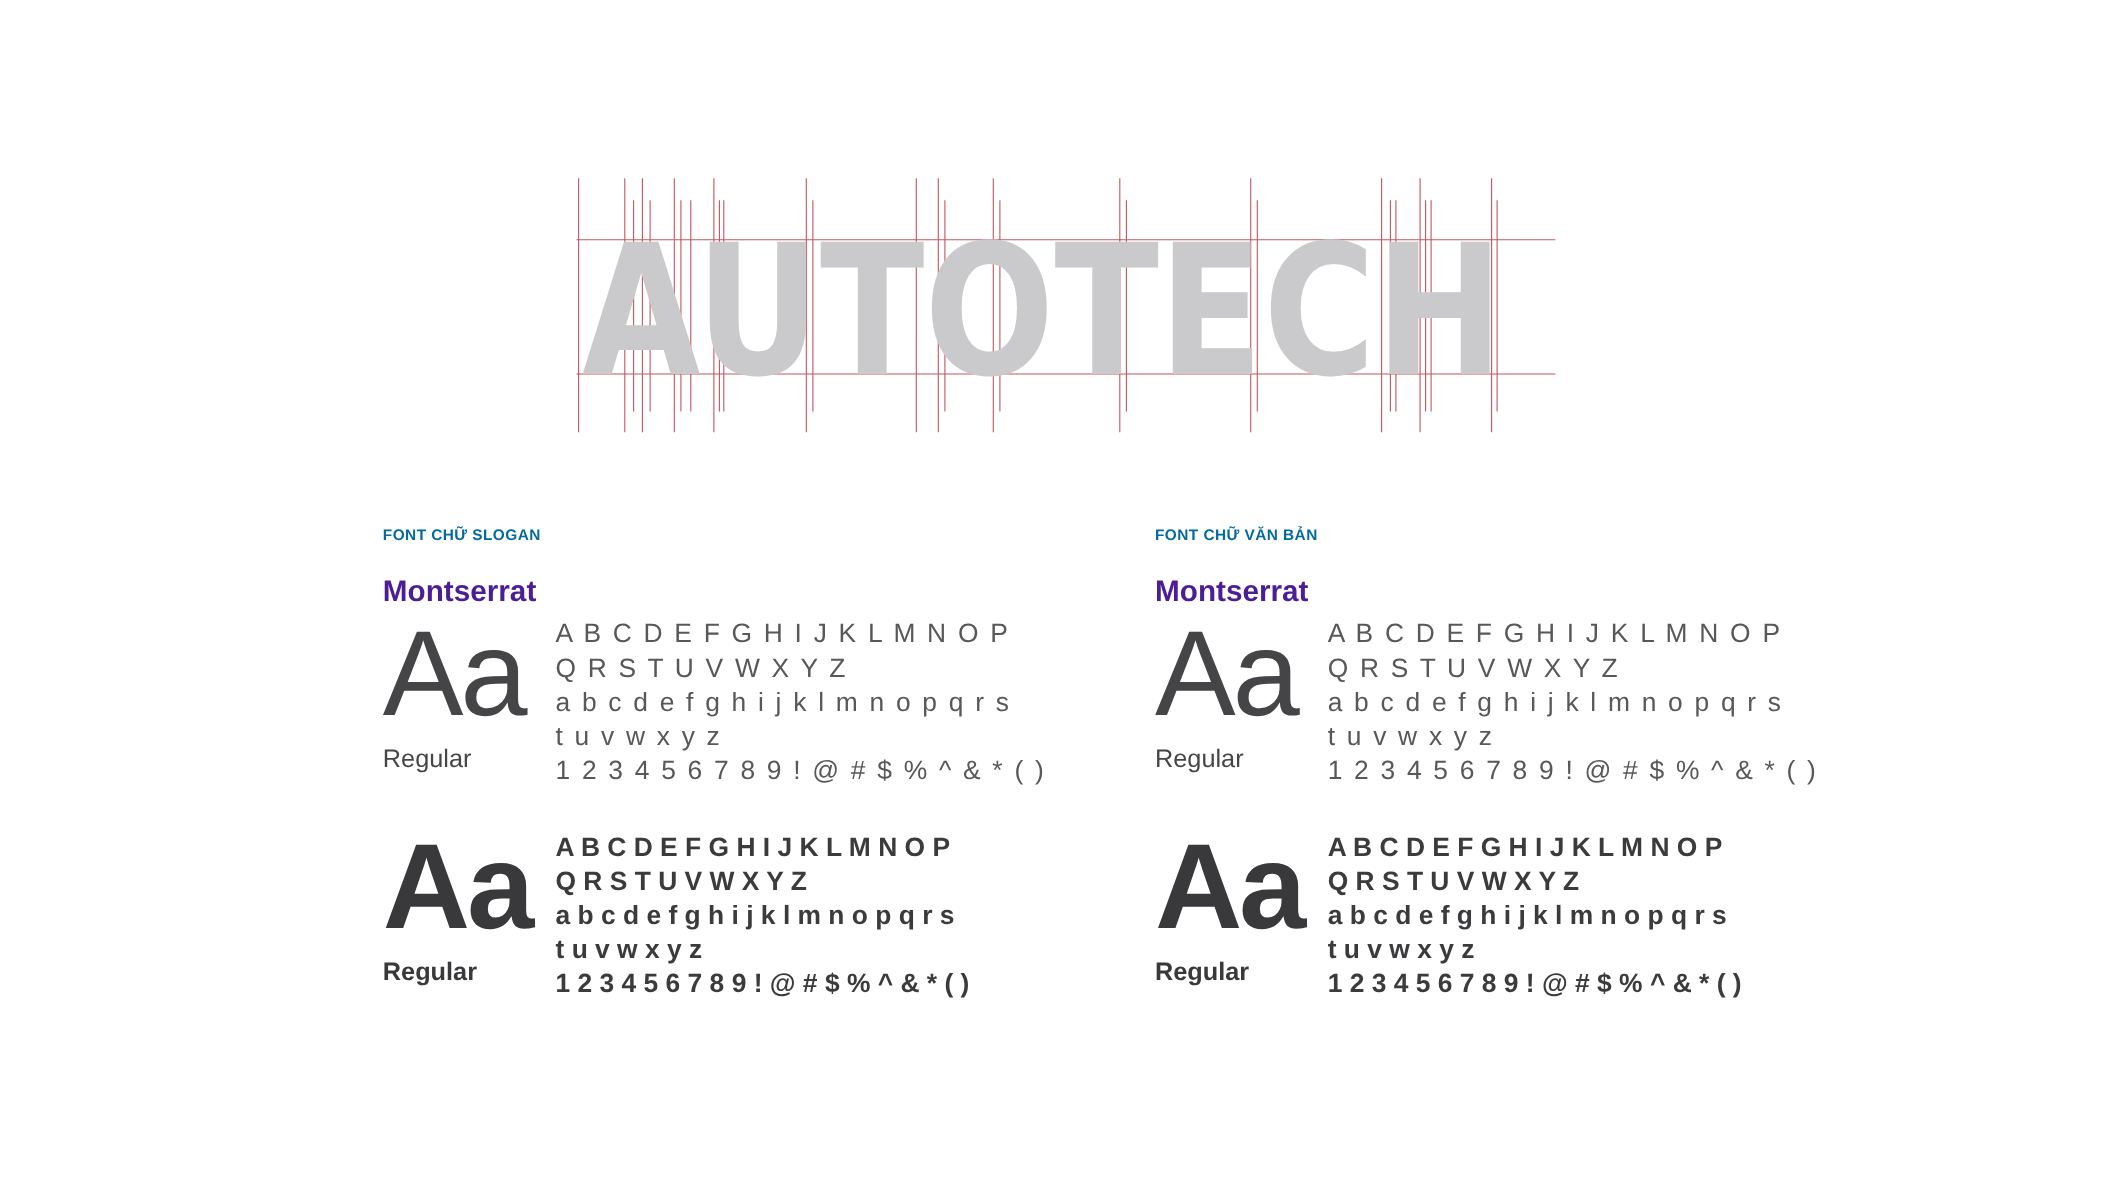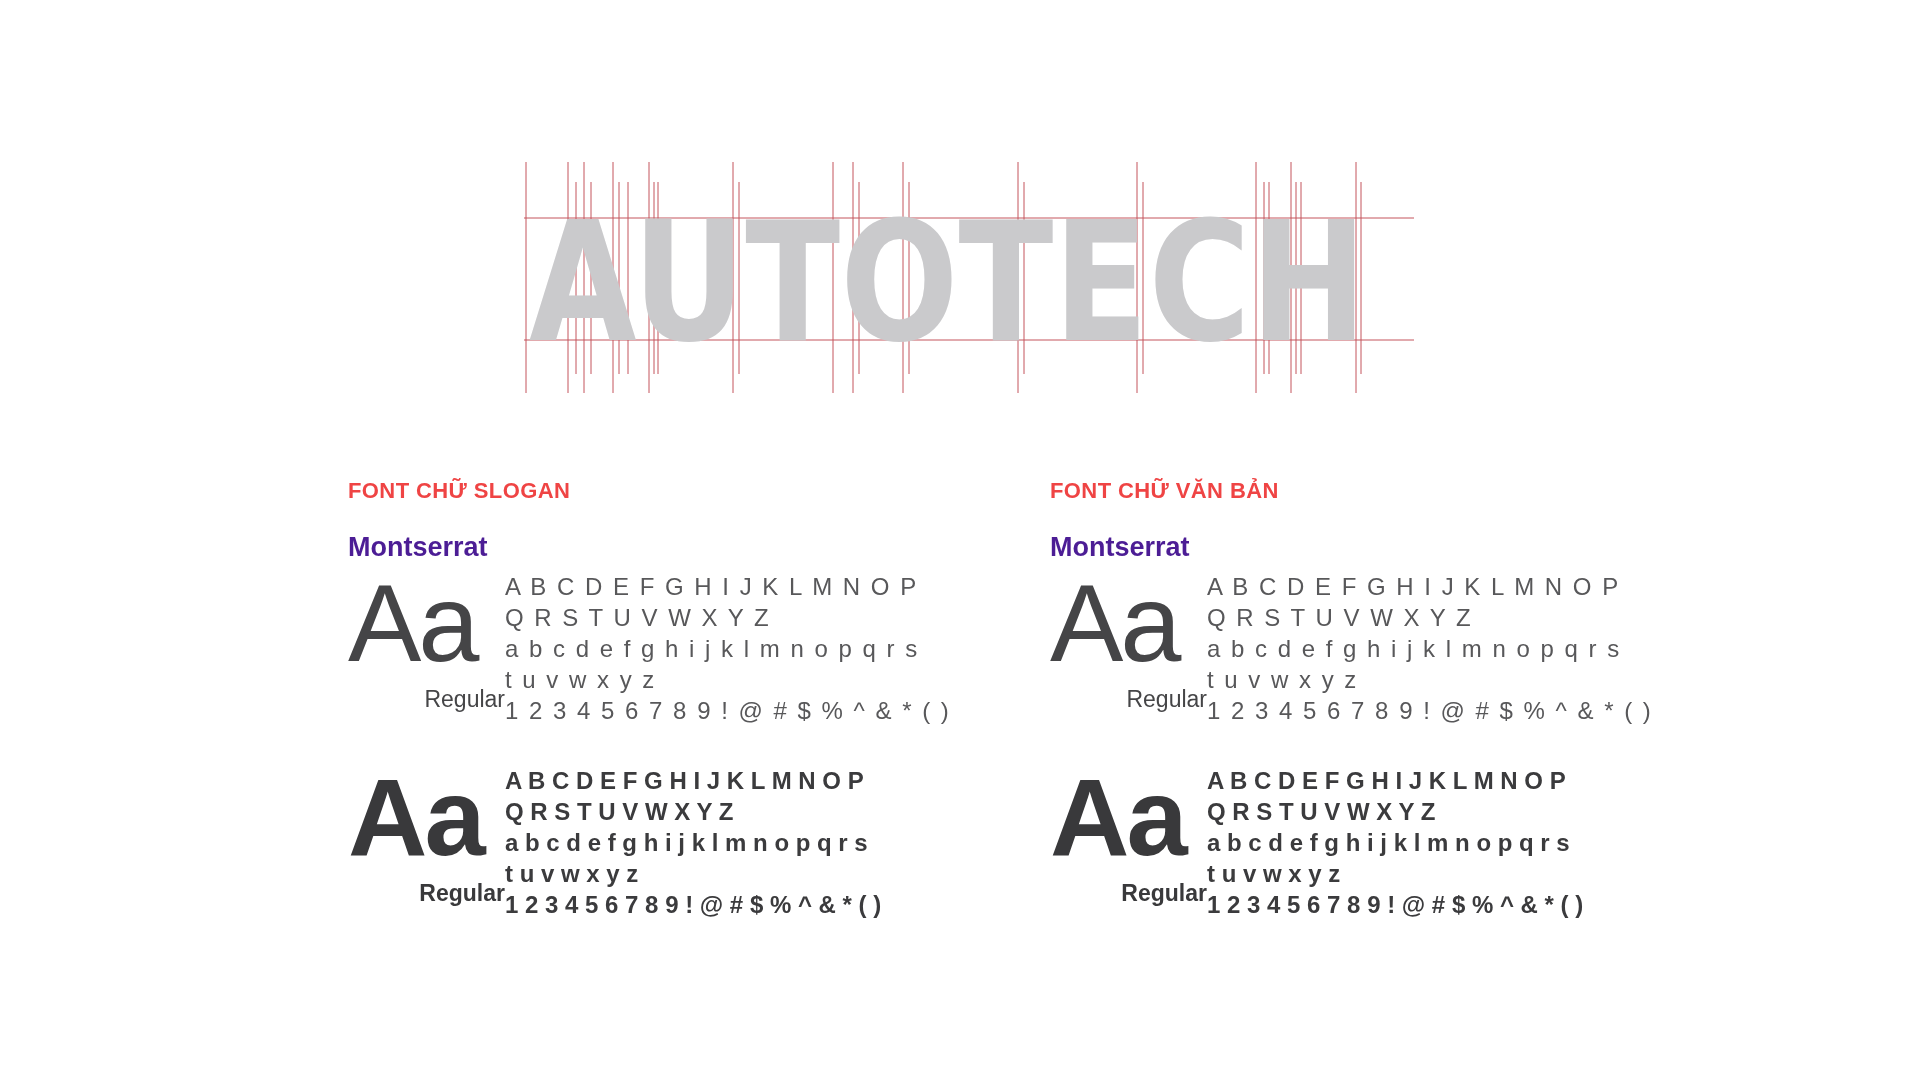--- a/index.html
+++ b/index.html
@@ -16,28 +16,28 @@
   .wordmark-area{position:absolute;left:516px;top:160px;width:905px;height:235px;}
   .wordmark-area svg{display:block;}
   .wordmark-text{
     font-family:"DejaVu Sans","Liberation Sans",sans-serif;
     font-weight:700;font-size:165px;
   }
   
   .column{position:absolute;top:478px;width:640px;}
   .column-left{left:348px;}
   .column-right{left:1026px;margin-left:24px;}
-  .section-heading{margin:0;font-size:22px;font-weight:700;letter-spacing:0.4px;color:#ef4444;}
+  .section-heading{margin:0;font-size:14px;font-weight:700;letter-spacing:0.4px;color:#0369a1;}
   .font-name{margin:28px 0 0 0;font-size:27px;font-weight:700;color:#4c1d95;}
   .specimen{display:flex;align-items:flex-start;}
   .specimen-regular{margin-top:8px;}
   .specimen-bold{margin-top:39px;}
   .specimen-left{flex:0 0 157px;width:157px;}
   .sample-aa{font-size:110px;line-height:0.95;letter-spacing:-3px;white-space:nowrap;}
-  .weight-label{font-size:23px;margin-top:10px;text-align:right;}
+  .weight-label{font-size:23px;margin-top:10px;}
   .char-lines{padding-top:0;}
   .char-line{white-space:nowrap;font-size:24px;line-height:31px;}
   .specimen-regular .sample-aa,
   .specimen-regular .weight-label{font-weight:400;color:#454547;}
   .specimen-regular .char-line{font-weight:400;color:#58585a;letter-spacing:2px;}
   .specimen-bold .sample-aa,
   .specimen-bold .weight-label{font-weight:700;color:#39393b;}
   .specimen-bold .char-line{font-weight:700;color:#3b3b3d;letter-spacing:1px;word-spacing:-2px;}
 </style>
 </head>

